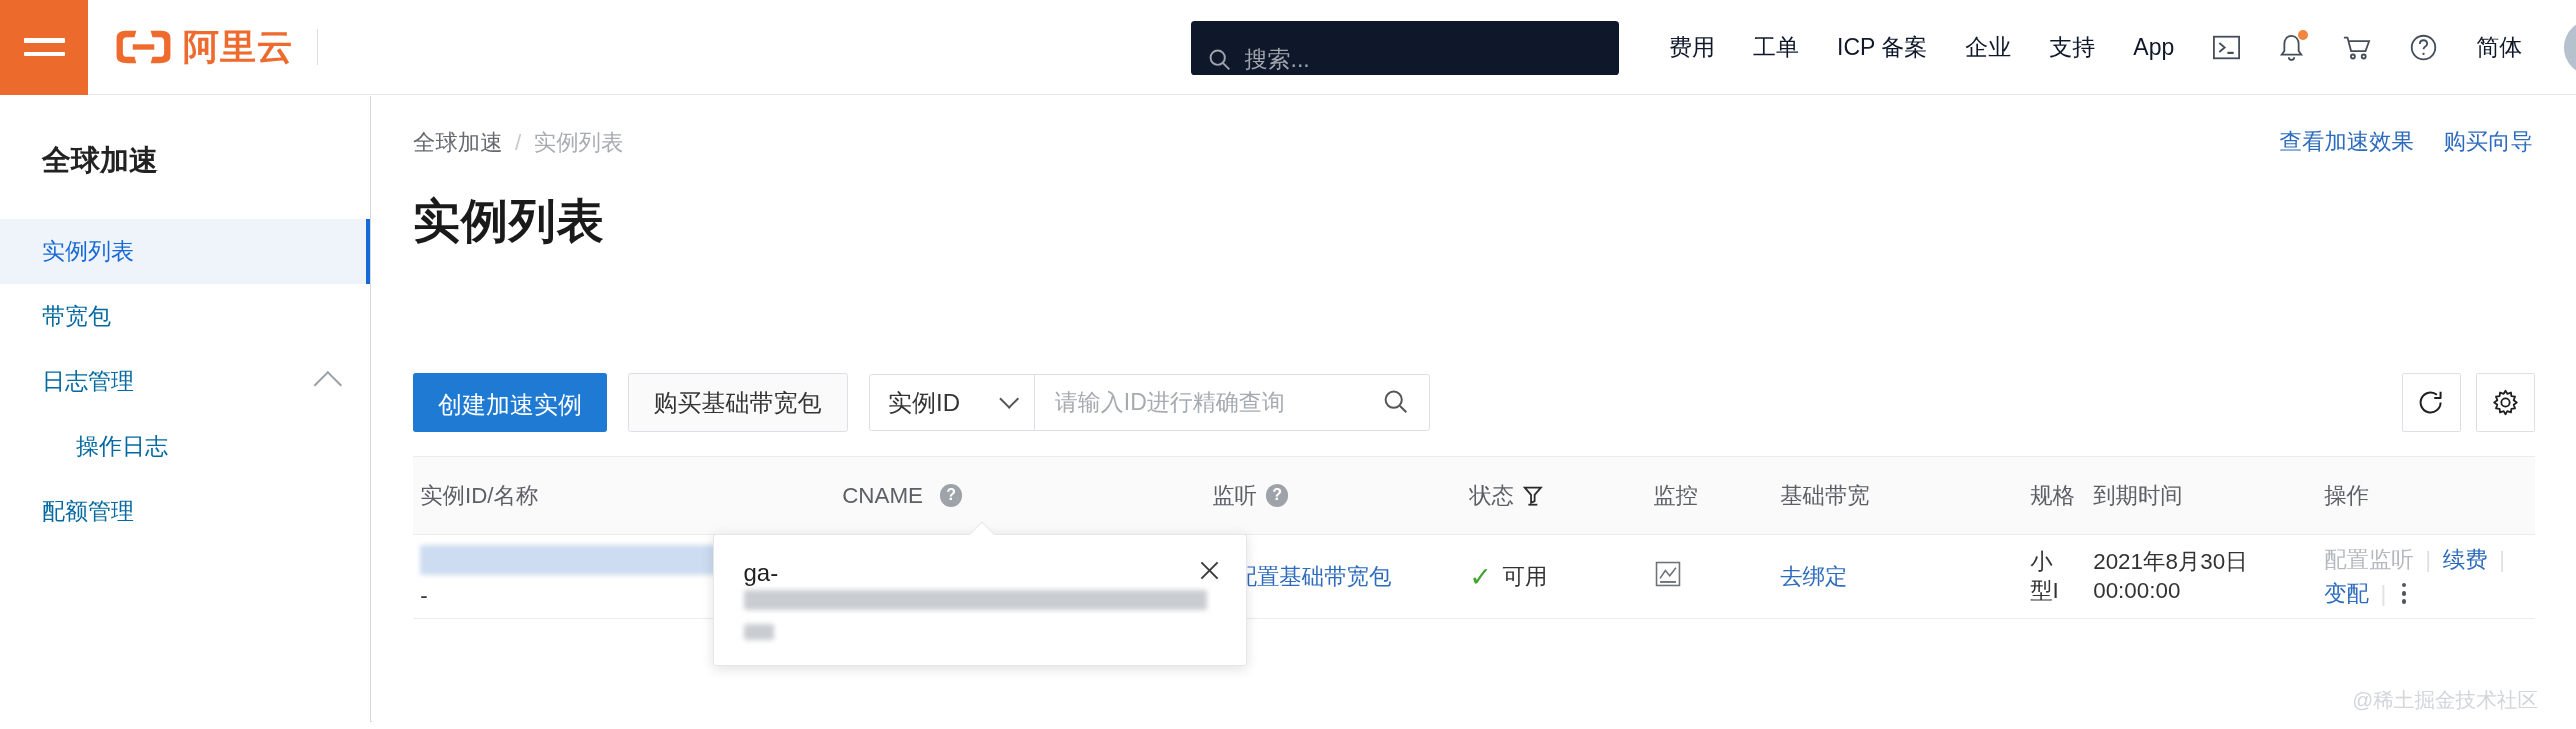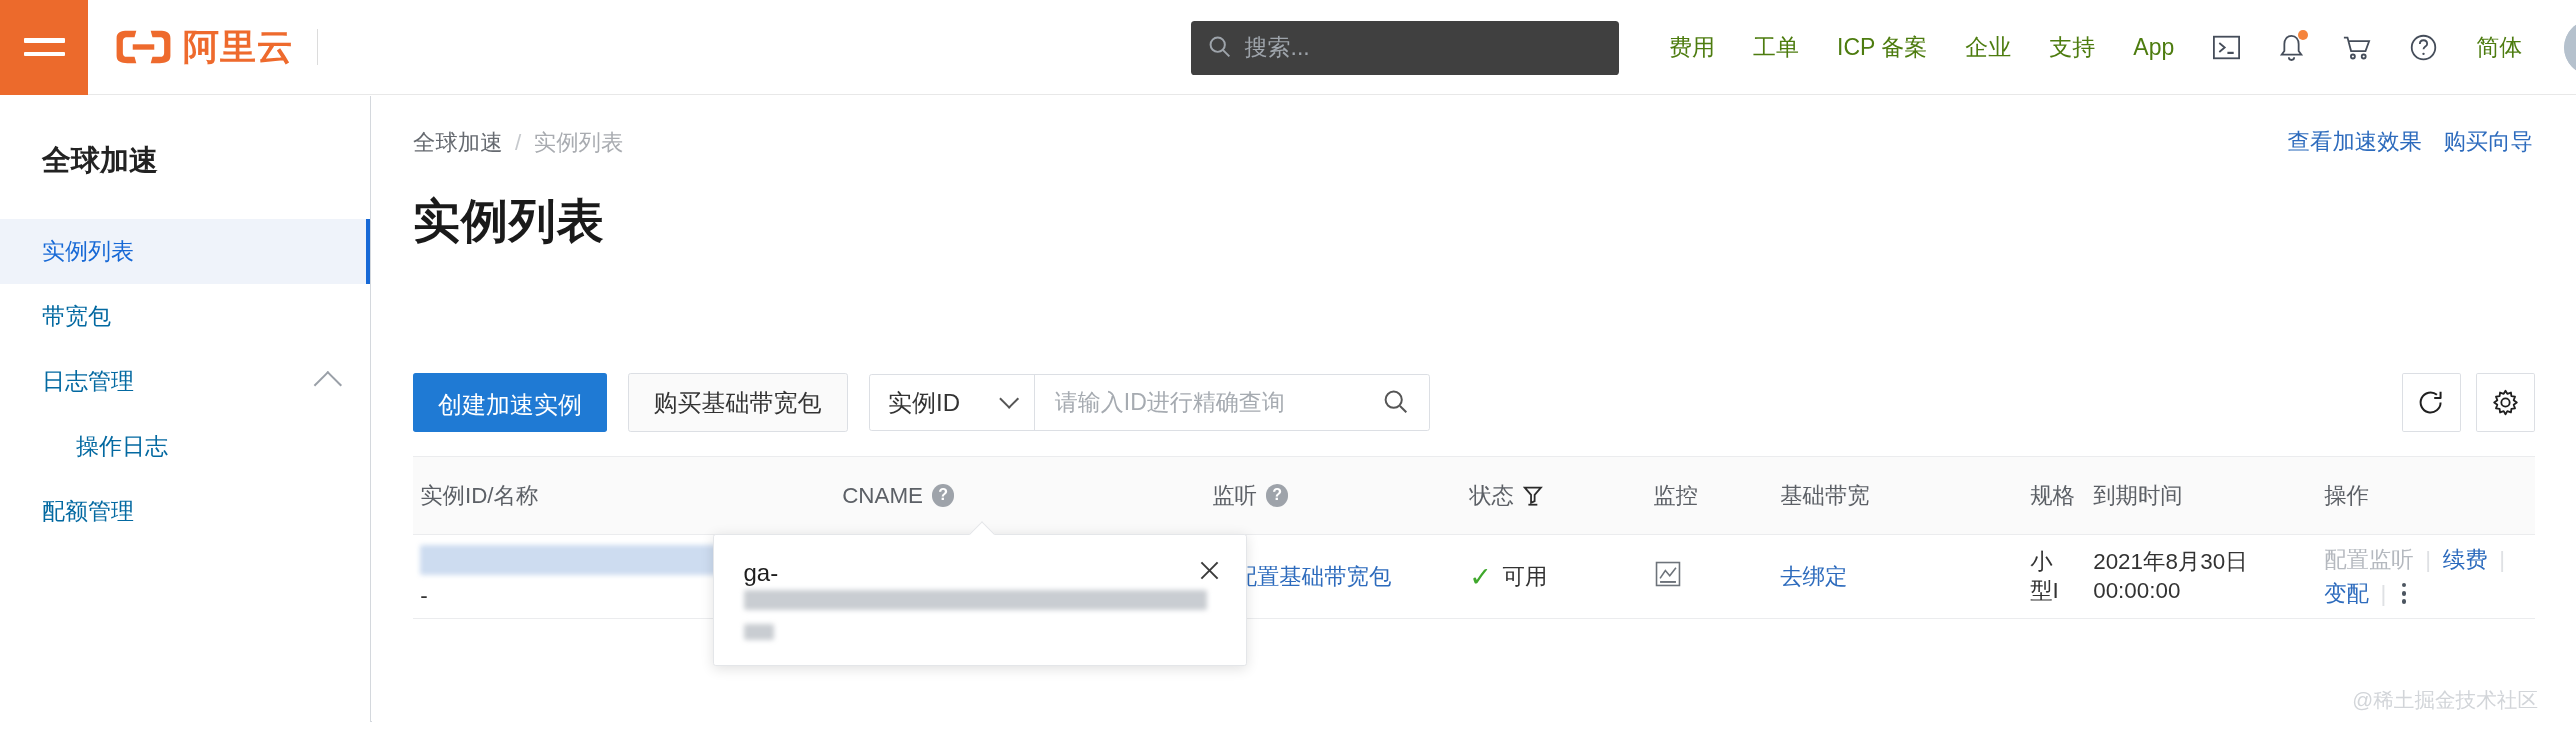--- a/index.html
+++ b/index.html
@@ -47,33 +47,33 @@
     display: flex; align-items: center;
     background: #f2f3f5; border-radius: 3.6px;
     height: 52px; padding: 0 19.7px; cursor: pointer;
   }
   .workbench-label {
     font-size: 23px; color: #555d66; margin-left: 10.7px;
   }
   .searchbox {
     position: absolute; left: 1191px; top: 20.6px;
     width: 428px; height: 54px;
-    background: #404040; border-radius: 3.6px;
-    display: flex; align-items: center; padding: 0 16px;
+    background: #0f172a; border-radius: 3.6px;
+    display: flex; align-items: flex-end; padding: 0 16px;
     cursor: text;
   }
   .searchbox .ph {
     font-size: 23px; color: #9ea4ab; margin-left: 12.5px;
   }
   .topnav {
     position: absolute; left: 1650px; top: 0; height: 95px;
     display: flex; align-items: center;
   }
   .topnav-item {
-    font-size: 23px; color: #4d7c0f;
+    font-size: 23px; color: #0f172a;
     margin: 0 19px; cursor: pointer; white-space: nowrap;
   }
   .topnav-icon {
     margin: 0 19px; cursor: pointer;
     display: flex; align-items: center; position: relative;
   }
   .bell-dot {
     position: absolute; right: -3.6px; top: -2.7px;
     width: 9.8px; height: 9.8px; border-radius: 50%;
     background: #f5843c;
@@ -124,21 +124,21 @@
   }
   .breadcrumb {
     display: flex; align-items: center;
     font-size: 22.4px; padding: 31px 0 0 41px;
   }
   .bc-link { color: #666a70; cursor: pointer; }
   .bc-sep { color: #c6c9cd; margin: 0 12.5px; }
   .bc-cur { color: #a9acb1; }
   .head-links {
     position: absolute; right: 43px; top: 30px;
-    display: flex; align-items: flex-start; font-size: 22.4px;
+    display: flex; align-items: flex-start; font-size: 22.4px; gap: 8px;
   }
   .head-links a {
     color: #2d6bbd; text-decoration: none;
     margin-left: 21.5px; cursor: pointer;
   }
   .page-title {
     font-size: 47px; font-weight: bold; color: #1a1a1a;
     padding: 32px 0 0 41px; letter-spacing: 0.9px;
   }
 
@@ -216,21 +216,21 @@
     margin-left: 9px; font-weight: bold; cursor: pointer;
   }
   .funnel { margin-left: 9px; cursor: pointer; display:flex; }
   .trow {
     display: flex; min-height: 84px; align-items: center;
     border-bottom: 0.9px solid #ebecee;
   }
   .td { font-size: 22.4px; color: #333; padding: 0 7.2px; display: flex; align-items: center; }
 
   .c1 { width: 422px; }
-  .c2 { width: 370px; }
+  .c2 { width: 370px; gap: 8px; }
   .c3 { width: 257px; }
   .c4 { width: 184px; }
   .c5 { width: 127px; }
   .c6 { width: 250px; }
   .c7 { width: 63px; }
   .c8 { width: 231px; }
   .c9 { flex: 1; }
 
   .blurbox { background: #cddcf0; filter: blur(2.7px); border-radius: 1.8px; }
   .blurgray { background: #c9cdd2; filter: blur(2.7px); border-radius: 1.8px; }

